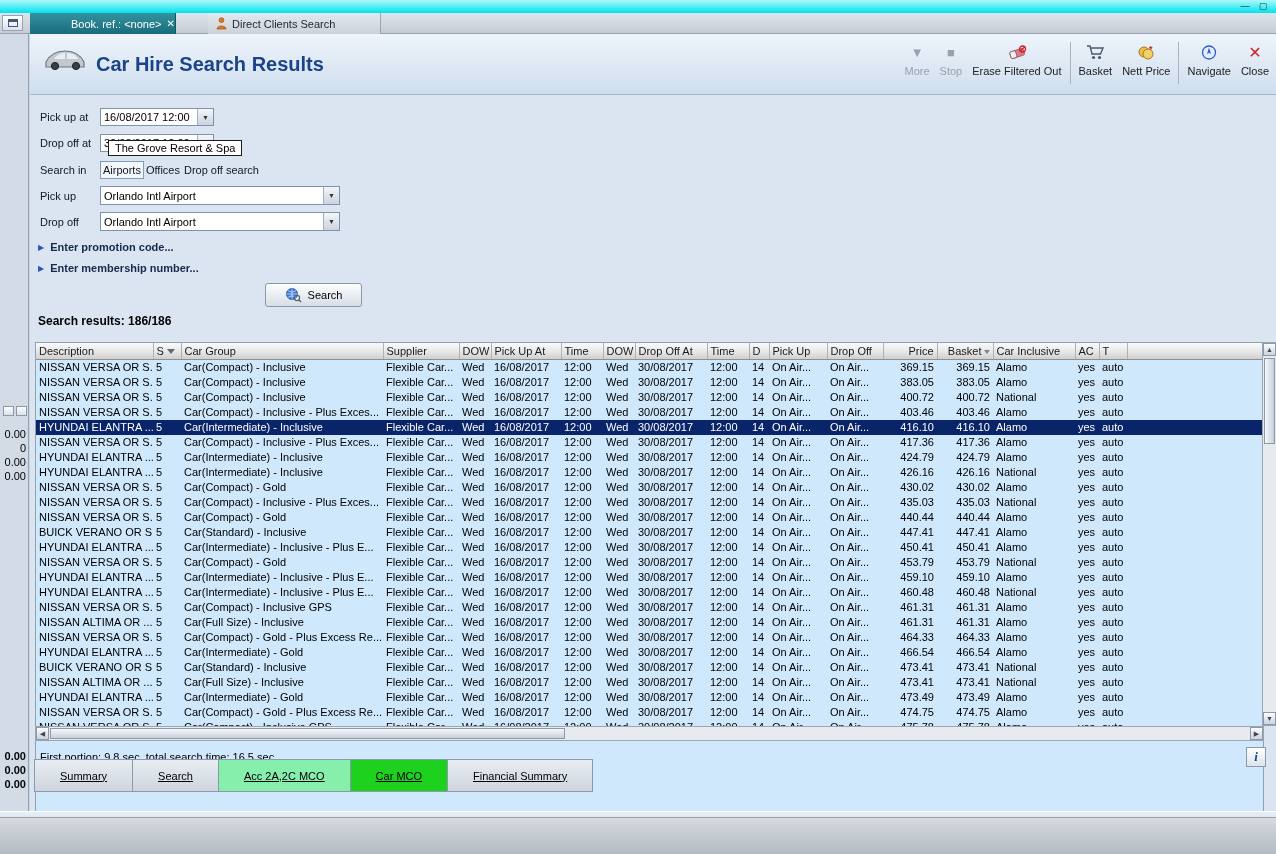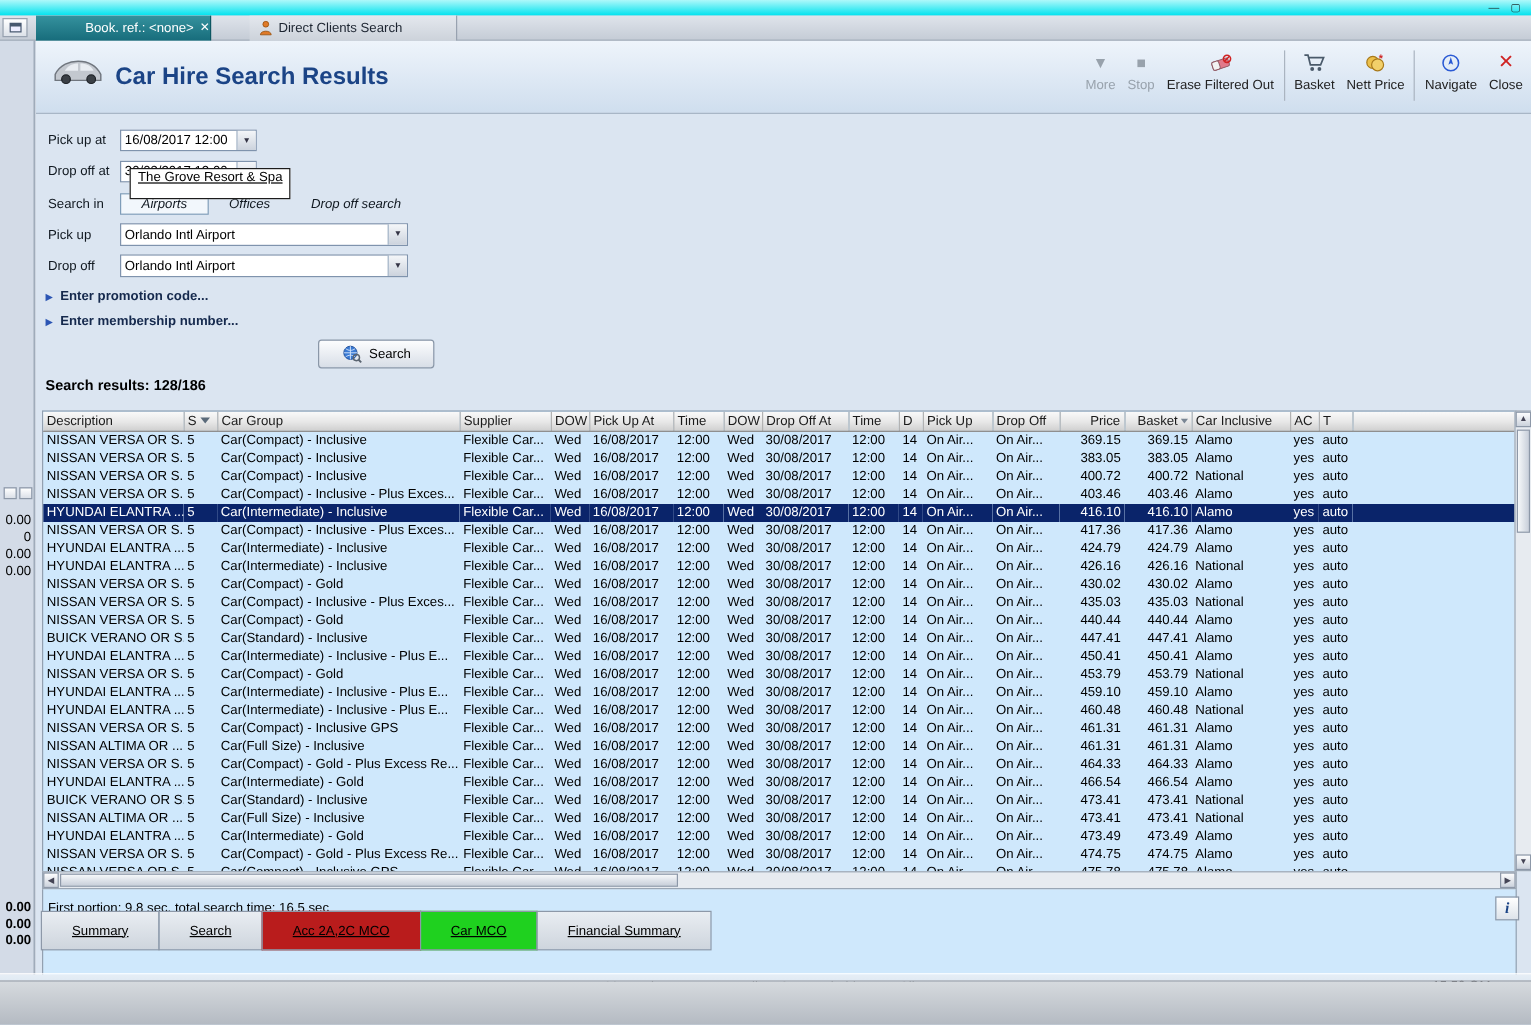--- a/index.html
+++ b/index.html
@@ -55,24 +55,24 @@
   .glyph-red-x { color:#cf2222; font-size:16px; font-weight:bold; line-height:16px; }
 
   
   .flabel { position:absolute; left:40px; color:#101820; }
   .field { position:absolute; left:100px; height:18px; background:#fff; border:1px solid #7f93ad;
            display:flex; align-items:center; }
   .field .fval { padding:0 3px; flex:1; overflow:hidden; white-space:nowrap; }
   .drop-btn { width:16px; height:100%; border-left:1px solid #9fb0c4;
               background:linear-gradient(#f4f6f9,#ccd3dd); display:flex; align-items:center;
               justify-content:center; font-size:7px; color:#334; }
-  .tooltip { position:absolute; left:108px; top:140px; height:26px; padding:1px 6px; background:#ffffff;
-             border:1px solid #1c1c1c; z-index:6; white-space:nowrap; line-height:13px;text-decoration:underline; }
+  .tooltip { position:absolute; left:108px; top:140px; height:16px; padding:1px 6px; background:#ffffff;
+             border:1px solid #1c1c1c; z-index:6; white-space:nowrap; line-height:13px; }
   .seg-group { position:absolute; left:100px; top:161px; height:18px; display:flex; align-items:stretch; }
-  .seg { padding:2px 17px; color:#101820; display:flex; align-items:center;font-style:italic; }
+  .seg { padding:2px 2px; color:#101820; display:flex; align-items:center; }
   .seg.active { background:#f2f7fc; border:1px solid #7f9db9; }
   .expander { position:absolute; left:38px; display:flex; gap:6px; align-items:center; }
   .exp-arrow { color:#2b55b4; font-size:8px; }
   .exp-label { font-weight:bold; color:#15294d; }
   .search-btn { position:absolute; left:265px; top:283px; width:97px; height:24px;
                 border:1px solid #8a97a8; border-radius:3px;
                 background:linear-gradient(#fcfdfe,#d8dee7); display:flex; align-items:center;
                 justify-content:center; gap:6px; }
   .results-label { position:absolute; left:38px; top:314px; font-weight:bold; font-size:12px; }
 
@@ -112,21 +112,21 @@
   .info-btn { position:absolute; left:1246px; top:747px; width:20px; height:20px;
               background:linear-gradient(#ffffff,#dde3ea); border:1px solid #8d98a8;
               display:flex; align-items:center; justify-content:center;
               font-family:"Liberation Serif","DejaVu Serif",serif; font-style:italic;
               font-weight:bold; color:#1b4486; font-size:13px; }
   .bottom-tabs { position:absolute; left:30px; top:773px; height:19px; display:flex; align-items:flex-end; }
   .btab { height:33px; display:inline-flex; align-items:center; padding:0 25px;
           background:linear-gradient(#e9edf2,#ced5dd); border:1px solid #8d98a8; margin-left:-1px;
           white-space:nowrap;text-decoration:underline; }
   .btab:first-child { margin-left:4px; }
-  .btab.green-light { background:#b91c1c;text-align:center; }
+  .btab.green-light { background:#86efac;text-align:center; }
   .btab.green { background:#1fd11f; }
   .statusbar { position:absolute; left:0; top:795px; width:1276px; height:22px;
                background:linear-gradient(#e6eef6,#cedcea); border-top:1px solid #fff;
                display:flex; align-items:center; justify-content:center; gap:28px;margin-top:16px; }
   .status-time { position:absolute; right:34px; top:4px; }
 
   
   .bottom-strip { position:absolute; left:0; top:817px; width:1276px; height:37px;
                   background:linear-gradient(#d6dade,#b4bac2); border-top:1px solid #9aa0a8; }
 </style>
@@ -287,21 +287,21 @@
   <div class="search-btn">
     <svg width="17" height="16" viewBox="0 0 17 16">
       <circle cx="7" cy="7" r="5.5" fill="#3a7ad4" stroke="#1c4c9a" stroke-width="0.8"></circle>
       <path d="M1.5 7 h11 M7 1.5 v11 M3 3.5 c2.5 2 5.5 2 8 0 M3 10.5 c2.5 -2 5.5 -2 8 0" stroke="#cfe2fa" stroke-width="0.8" fill="none"></path>
       <circle cx="12" cy="11" r="2.6" fill="none" stroke="#5a6470" stroke-width="1.2"></circle>
       <path d="M13.8 12.8 L16 15" stroke="#5a6470" stroke-width="1.6"></path>
     </svg>
     <span>Search</span>
   </div>
 
-  <div class="results-label">Search results: 128/186</div>
+  <div class="results-label">Search results: 186/186</div>
 
   <div class="table-viewport">
     <table class="grid">
       <colgroup>
         <col style="width:117px">
           <col style="width:28px">
           <col style="width:202px">
           <col style="width:76px">
         <col style="width:32px">
           <col style="width:70px">

